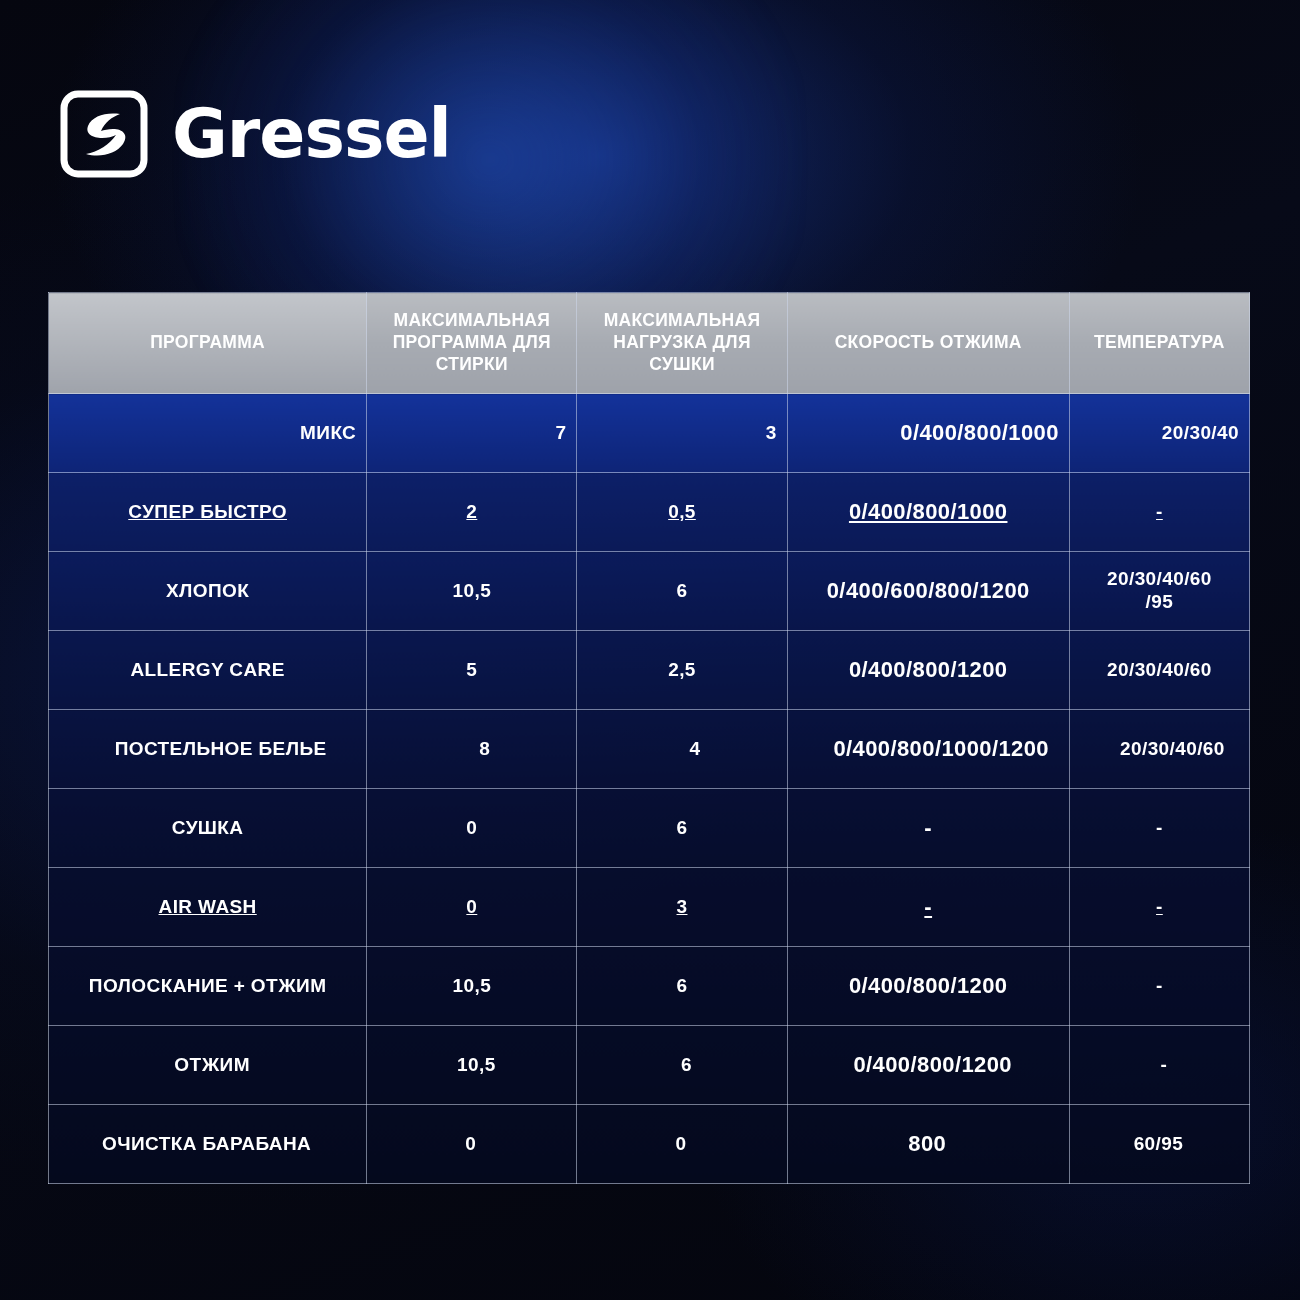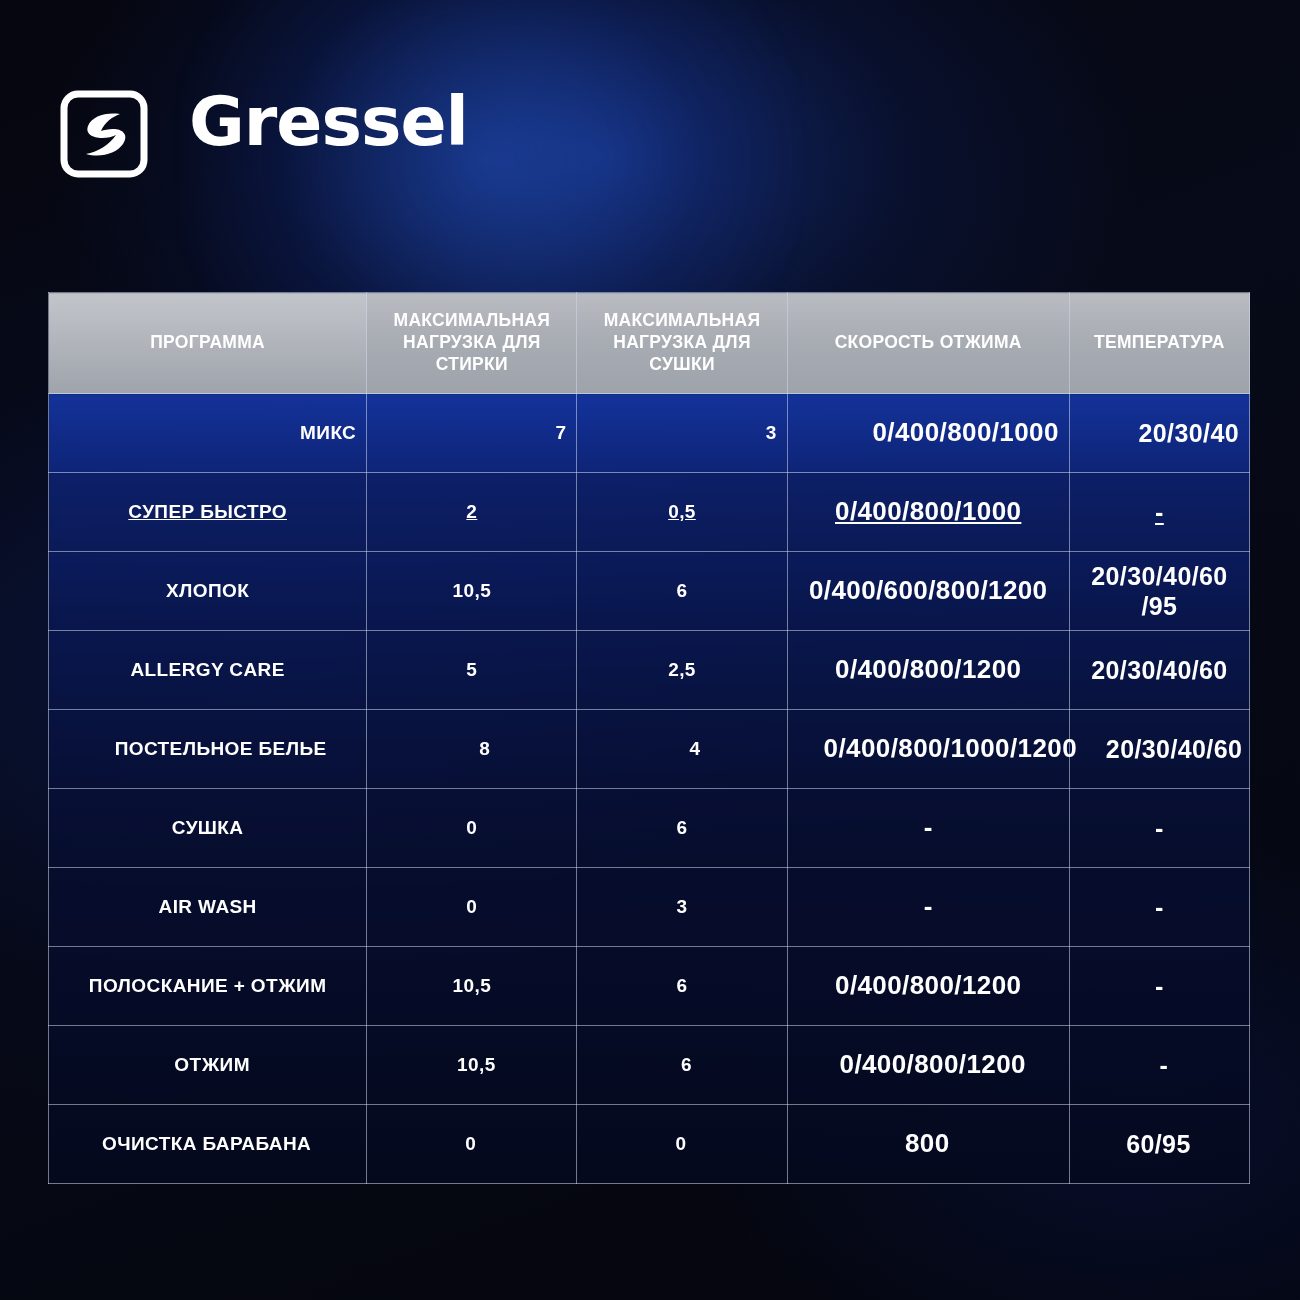--- a/index.html
+++ b/index.html
@@ -32,22 +32,22 @@
     height: 560px;
     background: radial-gradient(ellipse at center, rgba(40,95,225,0.40) 0%, rgba(20,50,150,0.16) 48%, rgba(0,0,0,0) 74%);
     filter: blur(6px);
     pointer-events: none;
   }
   .logo {
     position: absolute;
     left: 58px;
     top: 88px;
     display: flex;
-    align-items: flex-start;
-    gap: 39px;
+    align-items: center;
+    gap: 22px;
   }
   .logo-mark {
     width: 92px;
     height: 92px;
   }
   .logo-text {
     color: #ffffff;
     font-size: 68px;
     font-weight: bold;
     letter-spacing: -1px;
@@ -93,28 +93,28 @@
     letter-spacing: 0.4px;
     padding: 4px 10px;
     line-height: 1.2;
   }
   tbody tr:nth-child(1) td { background: linear-gradient(180deg, rgba(20,52,160,0.95) 0%, rgba(14,38,126,0.92) 100%); text-align: right; }
   tbody tr:nth-child(2) td { background: linear-gradient(180deg, rgba(13,33,110,0.92) 0%, rgba(11,27,92,0.92) 100%); text-decoration: underline; }
   tbody tr:nth-child(3) td { background: linear-gradient(180deg, rgba(11,28,96,0.92) 0%, rgba(9,22,78,0.92) 100%); }
   tbody tr:nth-child(4) td { background: linear-gradient(180deg, rgba(9,23,80,0.92) 0%, rgba(8,19,66,0.92) 100%); margin-left: 48px; }
   tbody tr:nth-child(5) td { background: linear-gradient(180deg, rgba(8,19,66,0.92) 0%, rgba(7,15,54,0.92) 100%); padding-left: 36px; }
   tbody tr:nth-child(6) td { background: linear-gradient(180deg, rgba(7,15,54,0.92) 0%, rgba(6,13,46,0.92) 100%); }
-  tbody tr:nth-child(7) td { background: linear-gradient(180deg, rgba(6,13,46,0.92) 0%, rgba(6,12,42,0.92) 100%); }
+  tbody tr:nth-child(7) td { background: linear-gradient(180deg, rgba(6,13,46,0.92) 0%, rgba(6,12,42,0.92) 100%); text-decoration: underline; }
   tbody tr:nth-child(8) td { background: linear-gradient(180deg, rgba(6,12,42,0.92) 0%, rgba(5,11,38,0.92) 100%); }
   tbody tr:nth-child(9) td { background: linear-gradient(180deg, rgba(5,11,38,0.92) 0%, rgba(5,10,34,0.92) 100%); padding-left: 19px; }
   tbody tr:nth-child(10) td { background: linear-gradient(180deg, rgba(5,10,34,0.92) 0%, rgba(4,9,30,0.92) 100%); padding-left: 8px; }
 
   tbody td.col-prog { font-size: 19px; }
-  tbody td.col-spin { font-size: 26px; }
-  tbody td.col-temp { font-size: 25px; }
+  tbody td.col-spin { font-size: 22px; }
+  tbody td.col-temp { font-size: 19px; }
   .cell-multiline { white-space: pre-line; }
 </style>
 </head>
 <body>
 
 <div class="page">
   <div class="glow-streak"></div>
 
   <div class="logo">
     <span class="logo-mark">
@@ -131,21 +131,21 @@
       <colgroup>
         <col style="width:26.5%">
         <col style="width:17.5%">
         <col style="width:17.5%">
         <col style="width:23.5%">
         <col style="width:15%">
       </colgroup>
       <thead>
         <tr>
           <th class="h-prog">ПРОГРАММА</th>
-          <th>МАКСИМАЛЬНАЯ НАГРУЗКА ДЛЯ СТИРКИ</th>
+          <th>МАКСИМАЛЬНАЯ ПРОГРАММА ДЛЯ СТИРКИ</th>
           <th>МАКСИМАЛЬНАЯ НАГРУЗКА ДЛЯ СУШКИ</th>
           <th>СКОРОСТЬ ОТЖИМА</th>
           <th>ТЕМПЕРАТУРА</th>
         </tr>
       </thead>
       <tbody>
         <tr>
           <td class="col-prog">МИКС</td>
           <td>7</td>
           <td>3</td>

